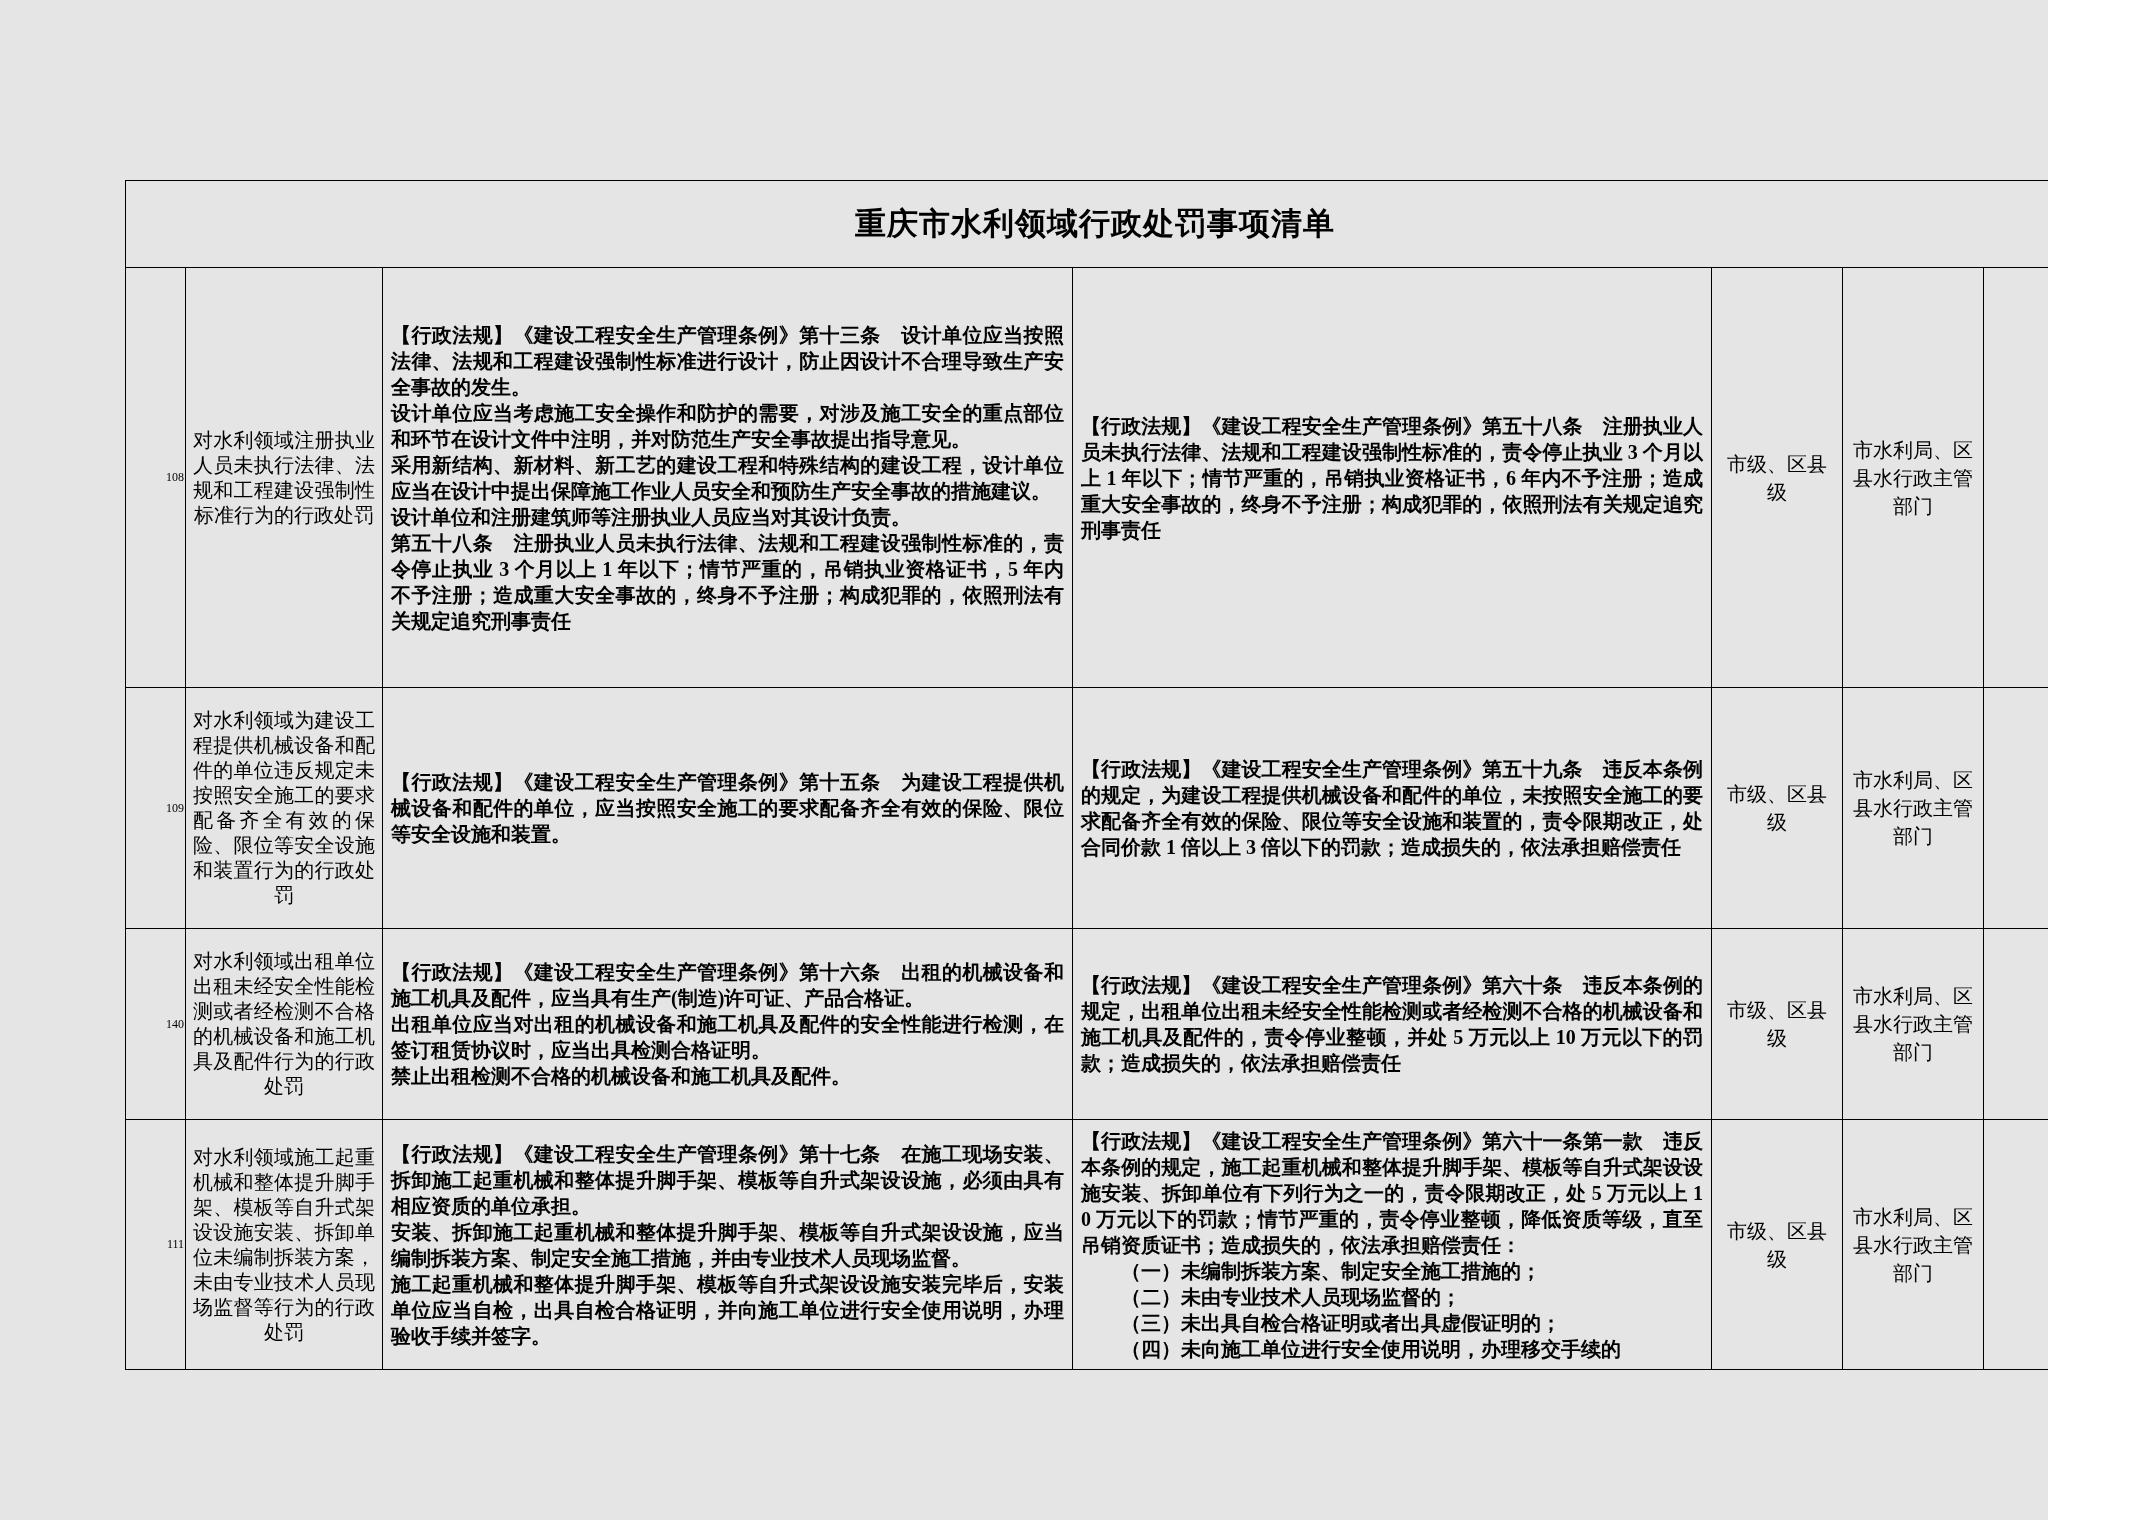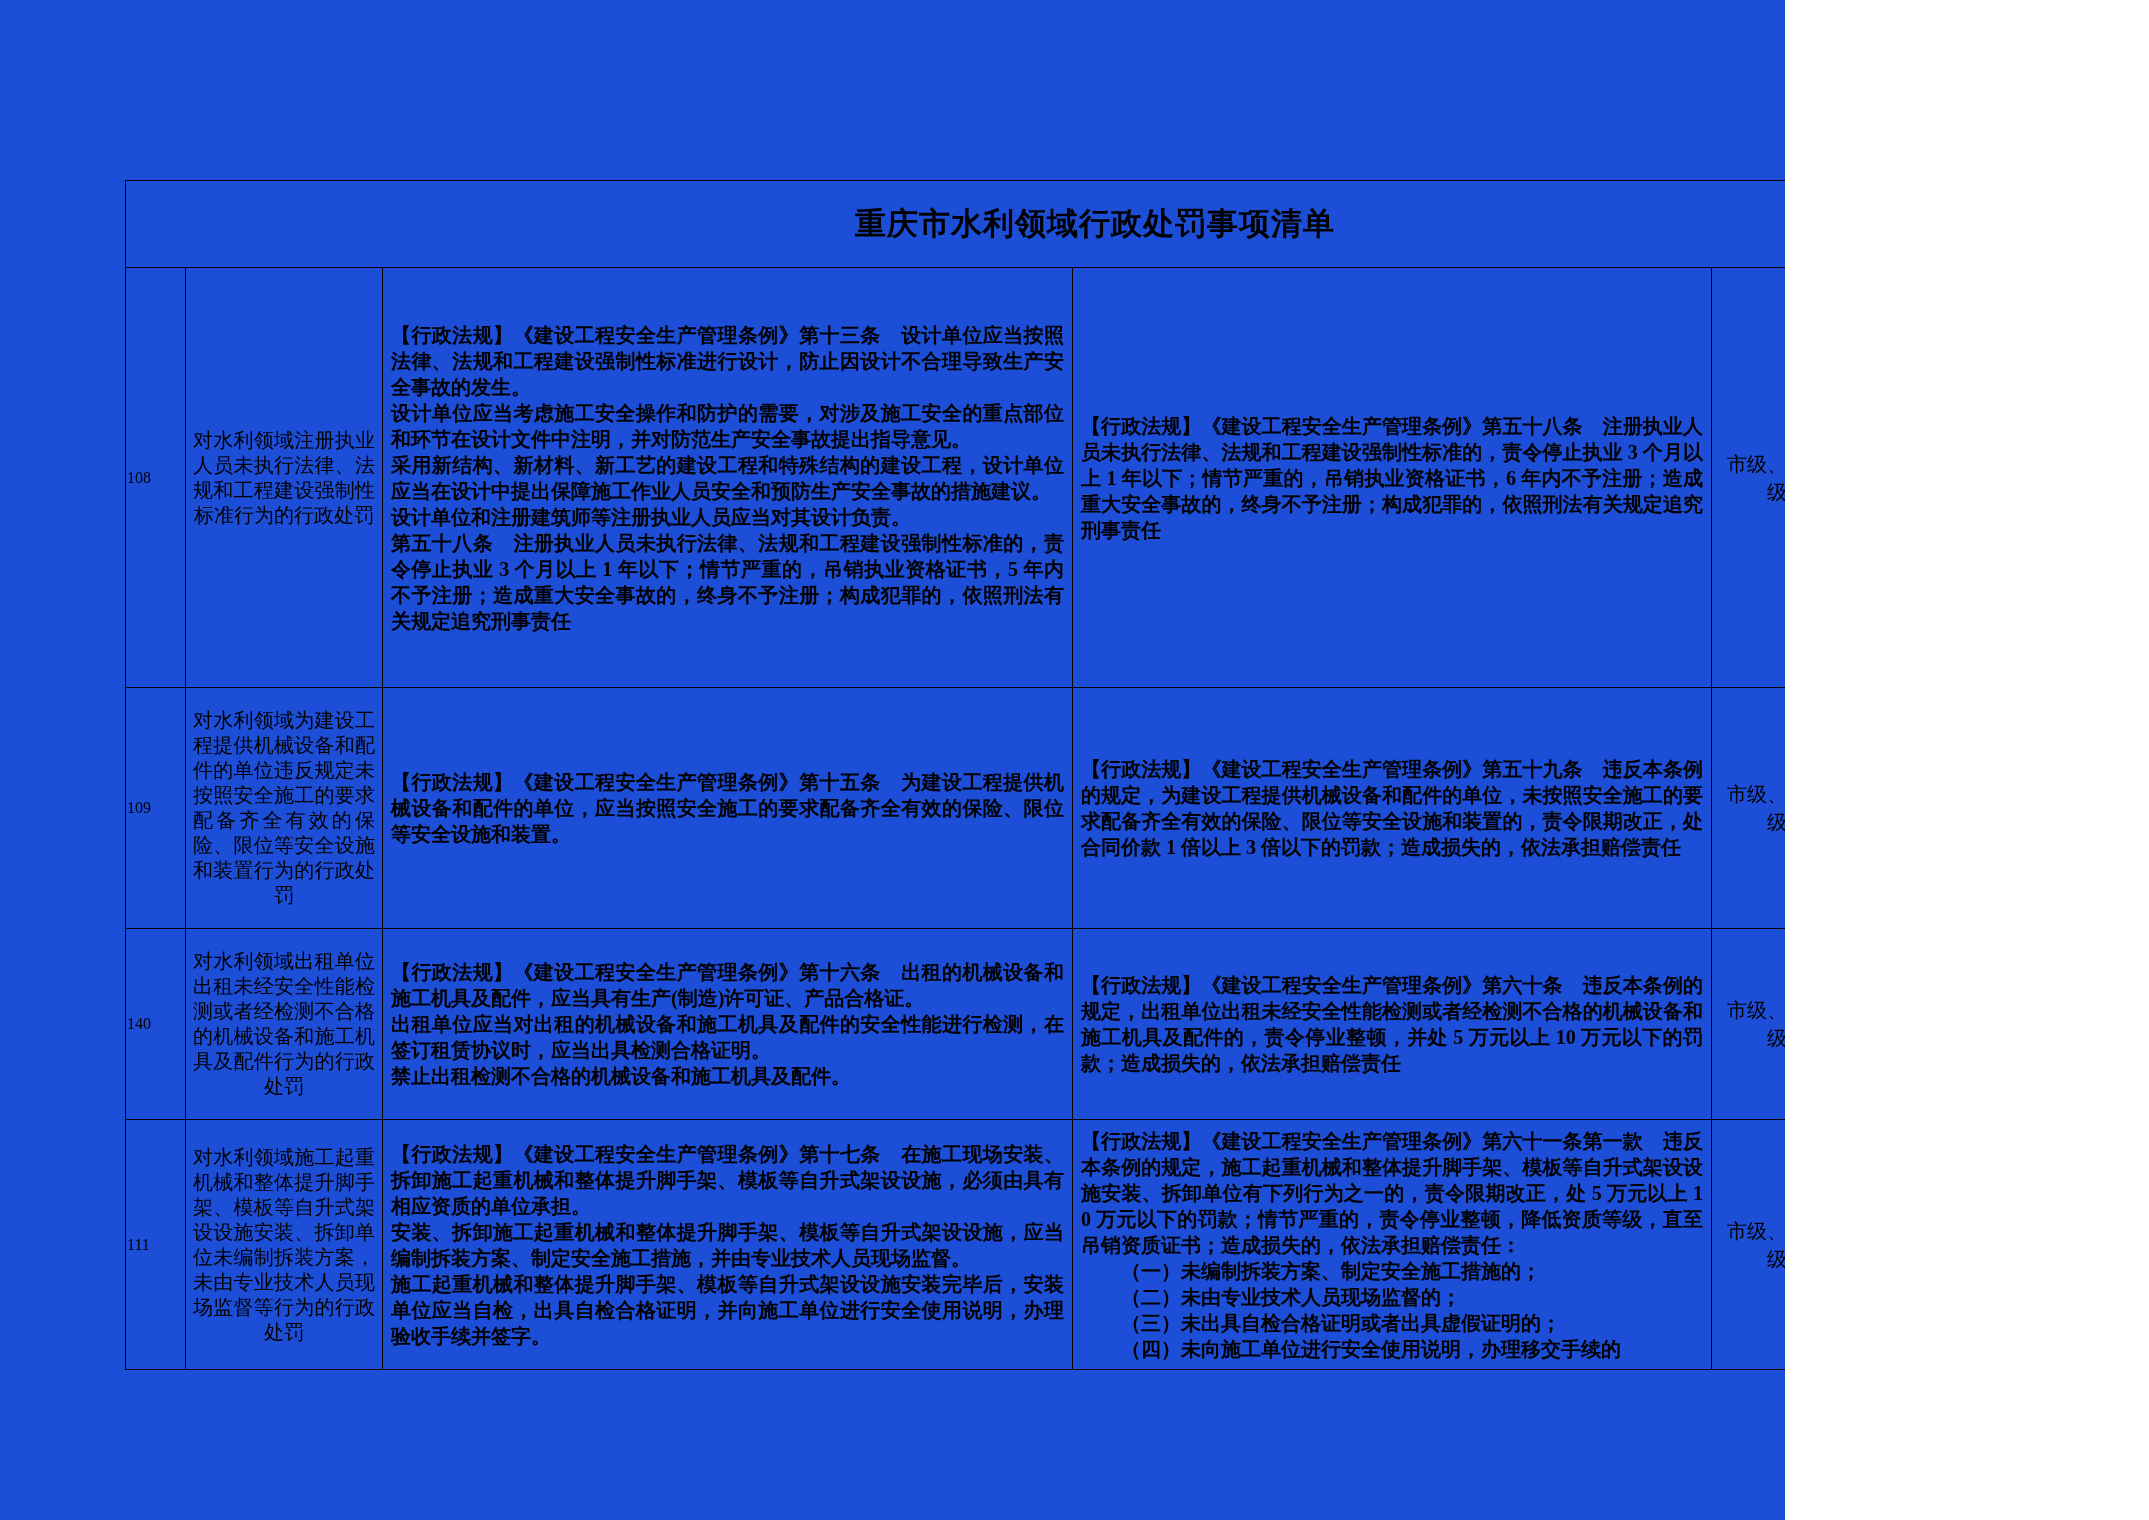--- a/index.html
+++ b/index.html
@@ -4,23 +4,23 @@
 <style>
   html, body {
     margin: 0;
     padding: 0;
     background: #ffffff;
     color: #000000;
     font-family: "Liberation Serif", "DejaVu Serif", serif;
   }
   .page {
     position: relative;
-    width: 1785px;
+    width: 2048px;
     height: 1520px;
-    background: #1d4ed8;
+    background: #e5e5e5;
     overflow: hidden;
   }
   table.list {
     position: absolute;
     left: 125px;
     top: 180px;
     width: 1939px;
     border-collapse: collapse;
     table-layout: fixed;
   }
@@ -37,22 +37,22 @@
     letter-spacing: 1px;
   }
   .header-row th {
     height: 60px;
     font-size: 20px;
     font-weight: bold;
     text-align: center;
     padding: 2px 2px;
   }
   .c-seq {
-    text-align: left;
-    font-size: 16px;
+    text-align: right;
+    font-size: 12px;
   }
   .c-name {
     font-size: 20px;
     line-height: 25px;
     text-align: justify;
     text-align-last: center;
     padding: 20px 7px;
   }
   .c-law {
     font-size: 20px;

